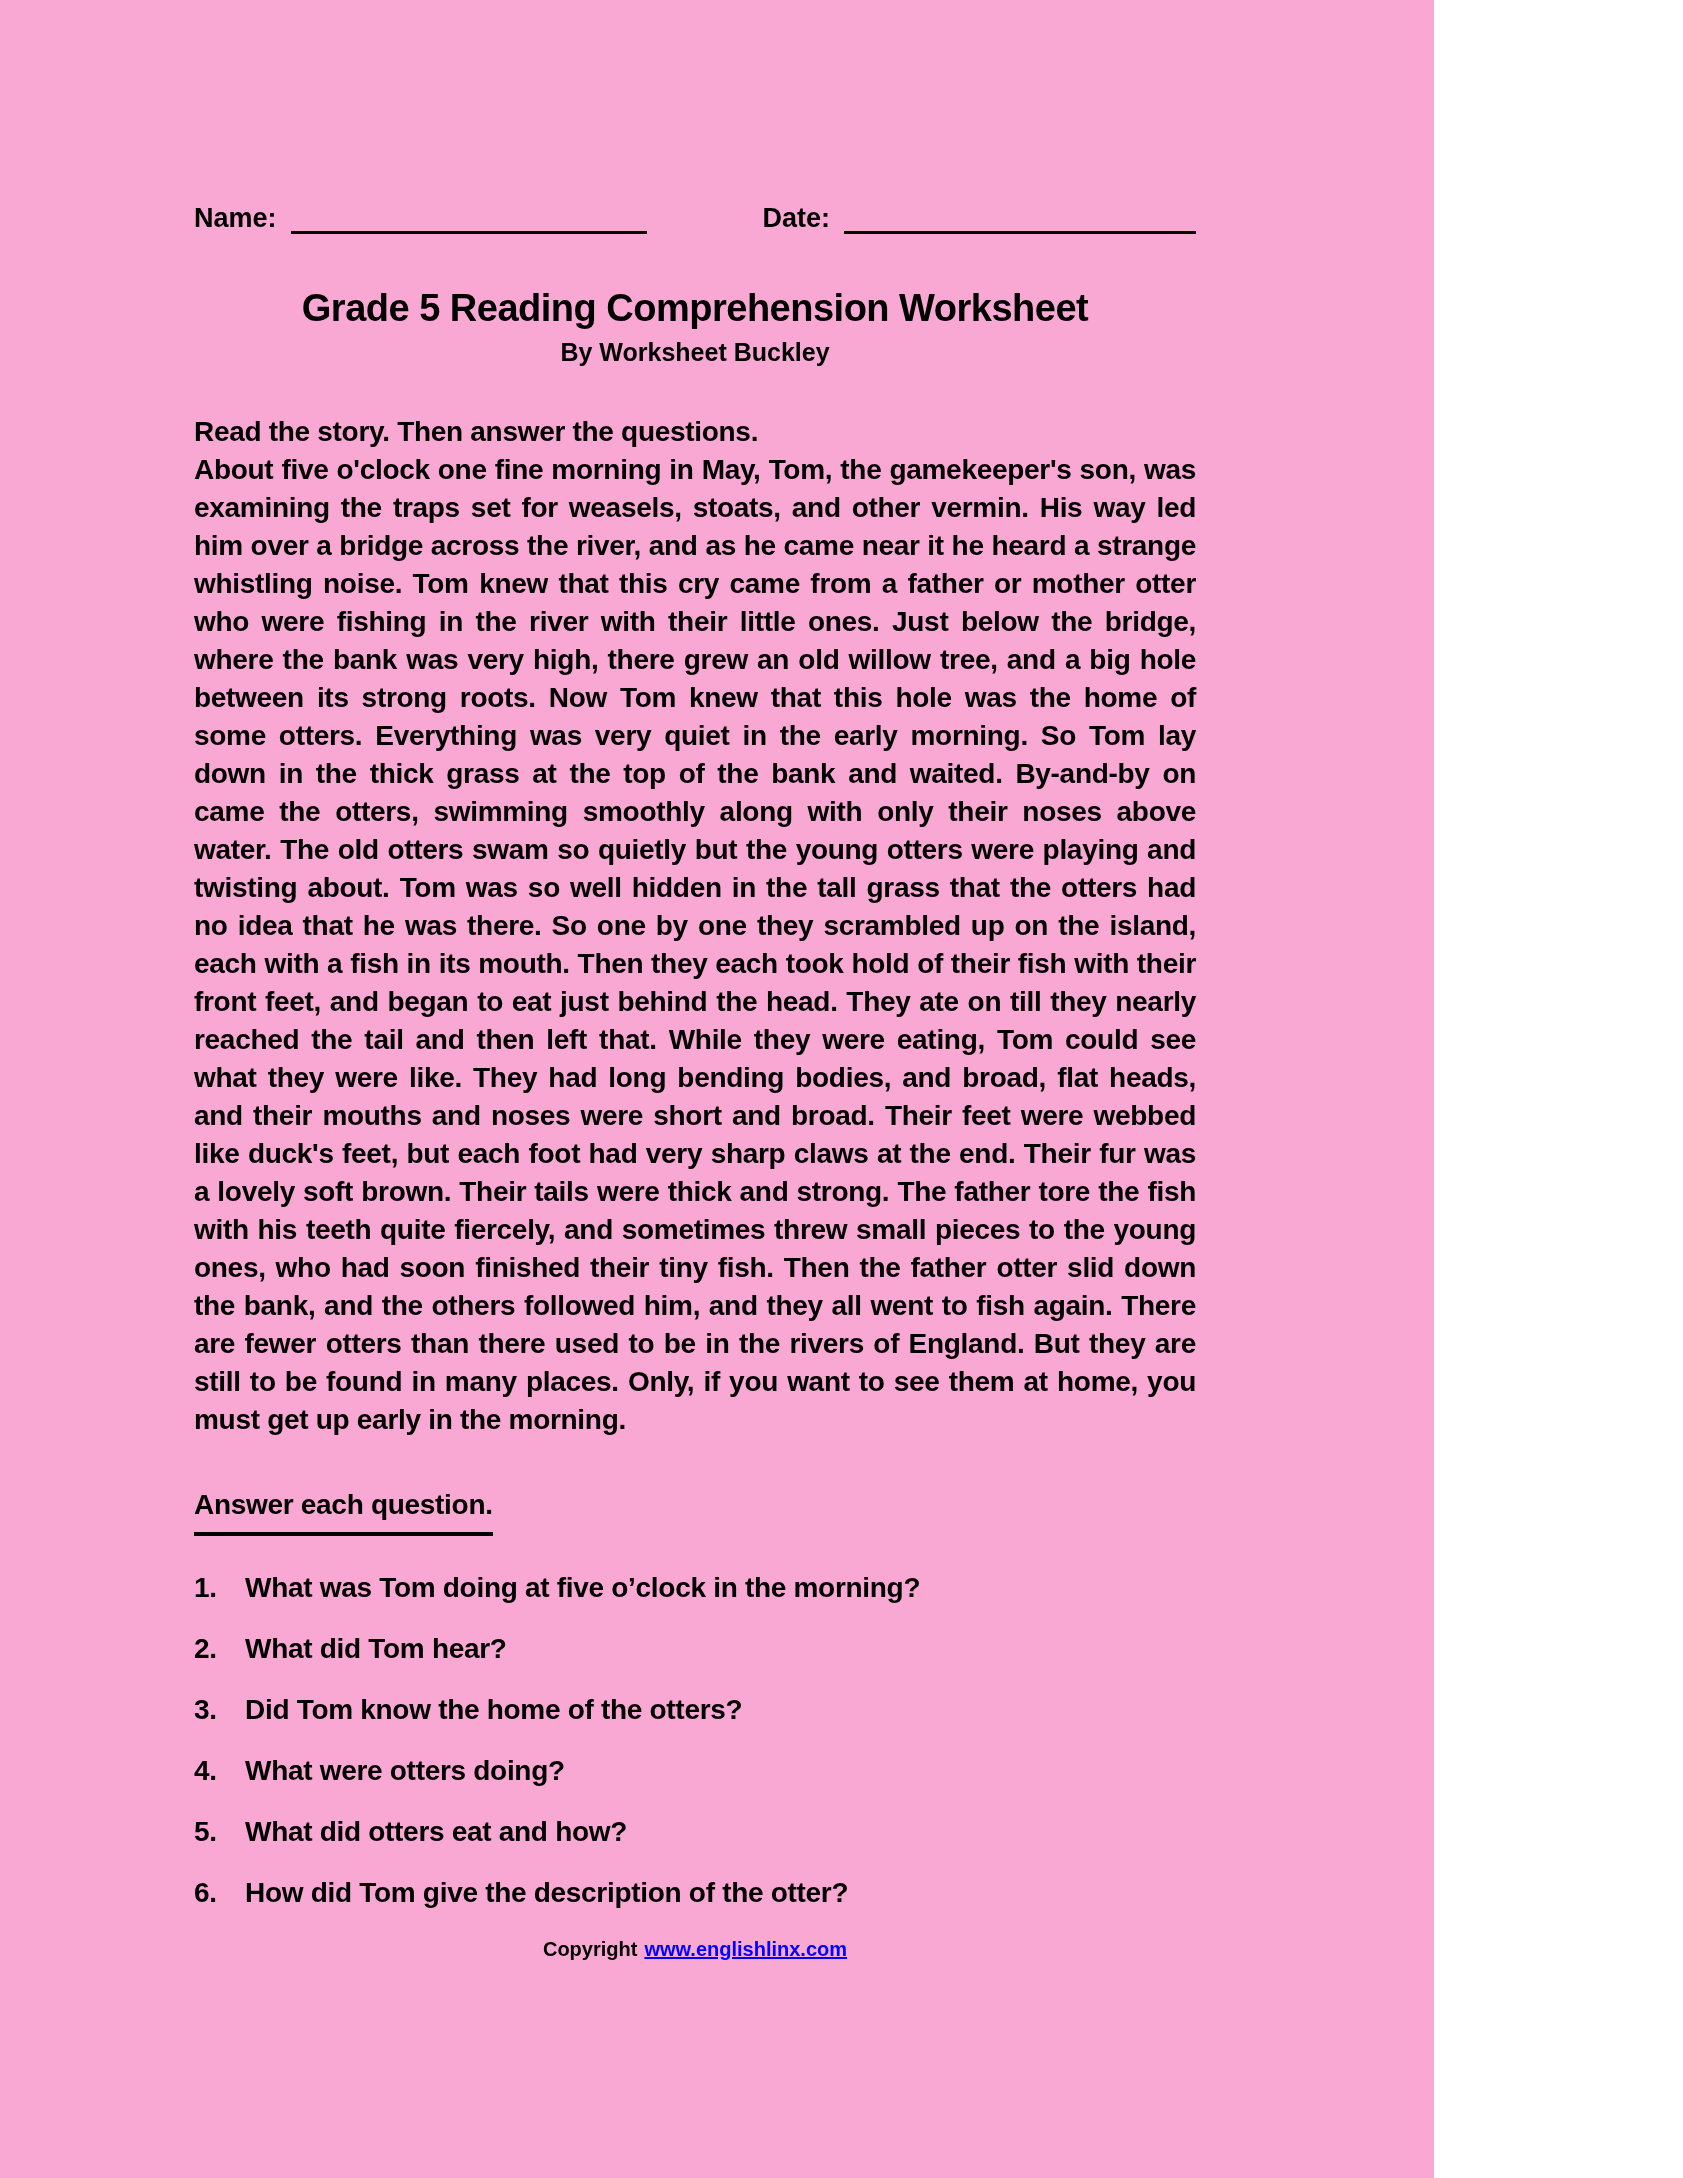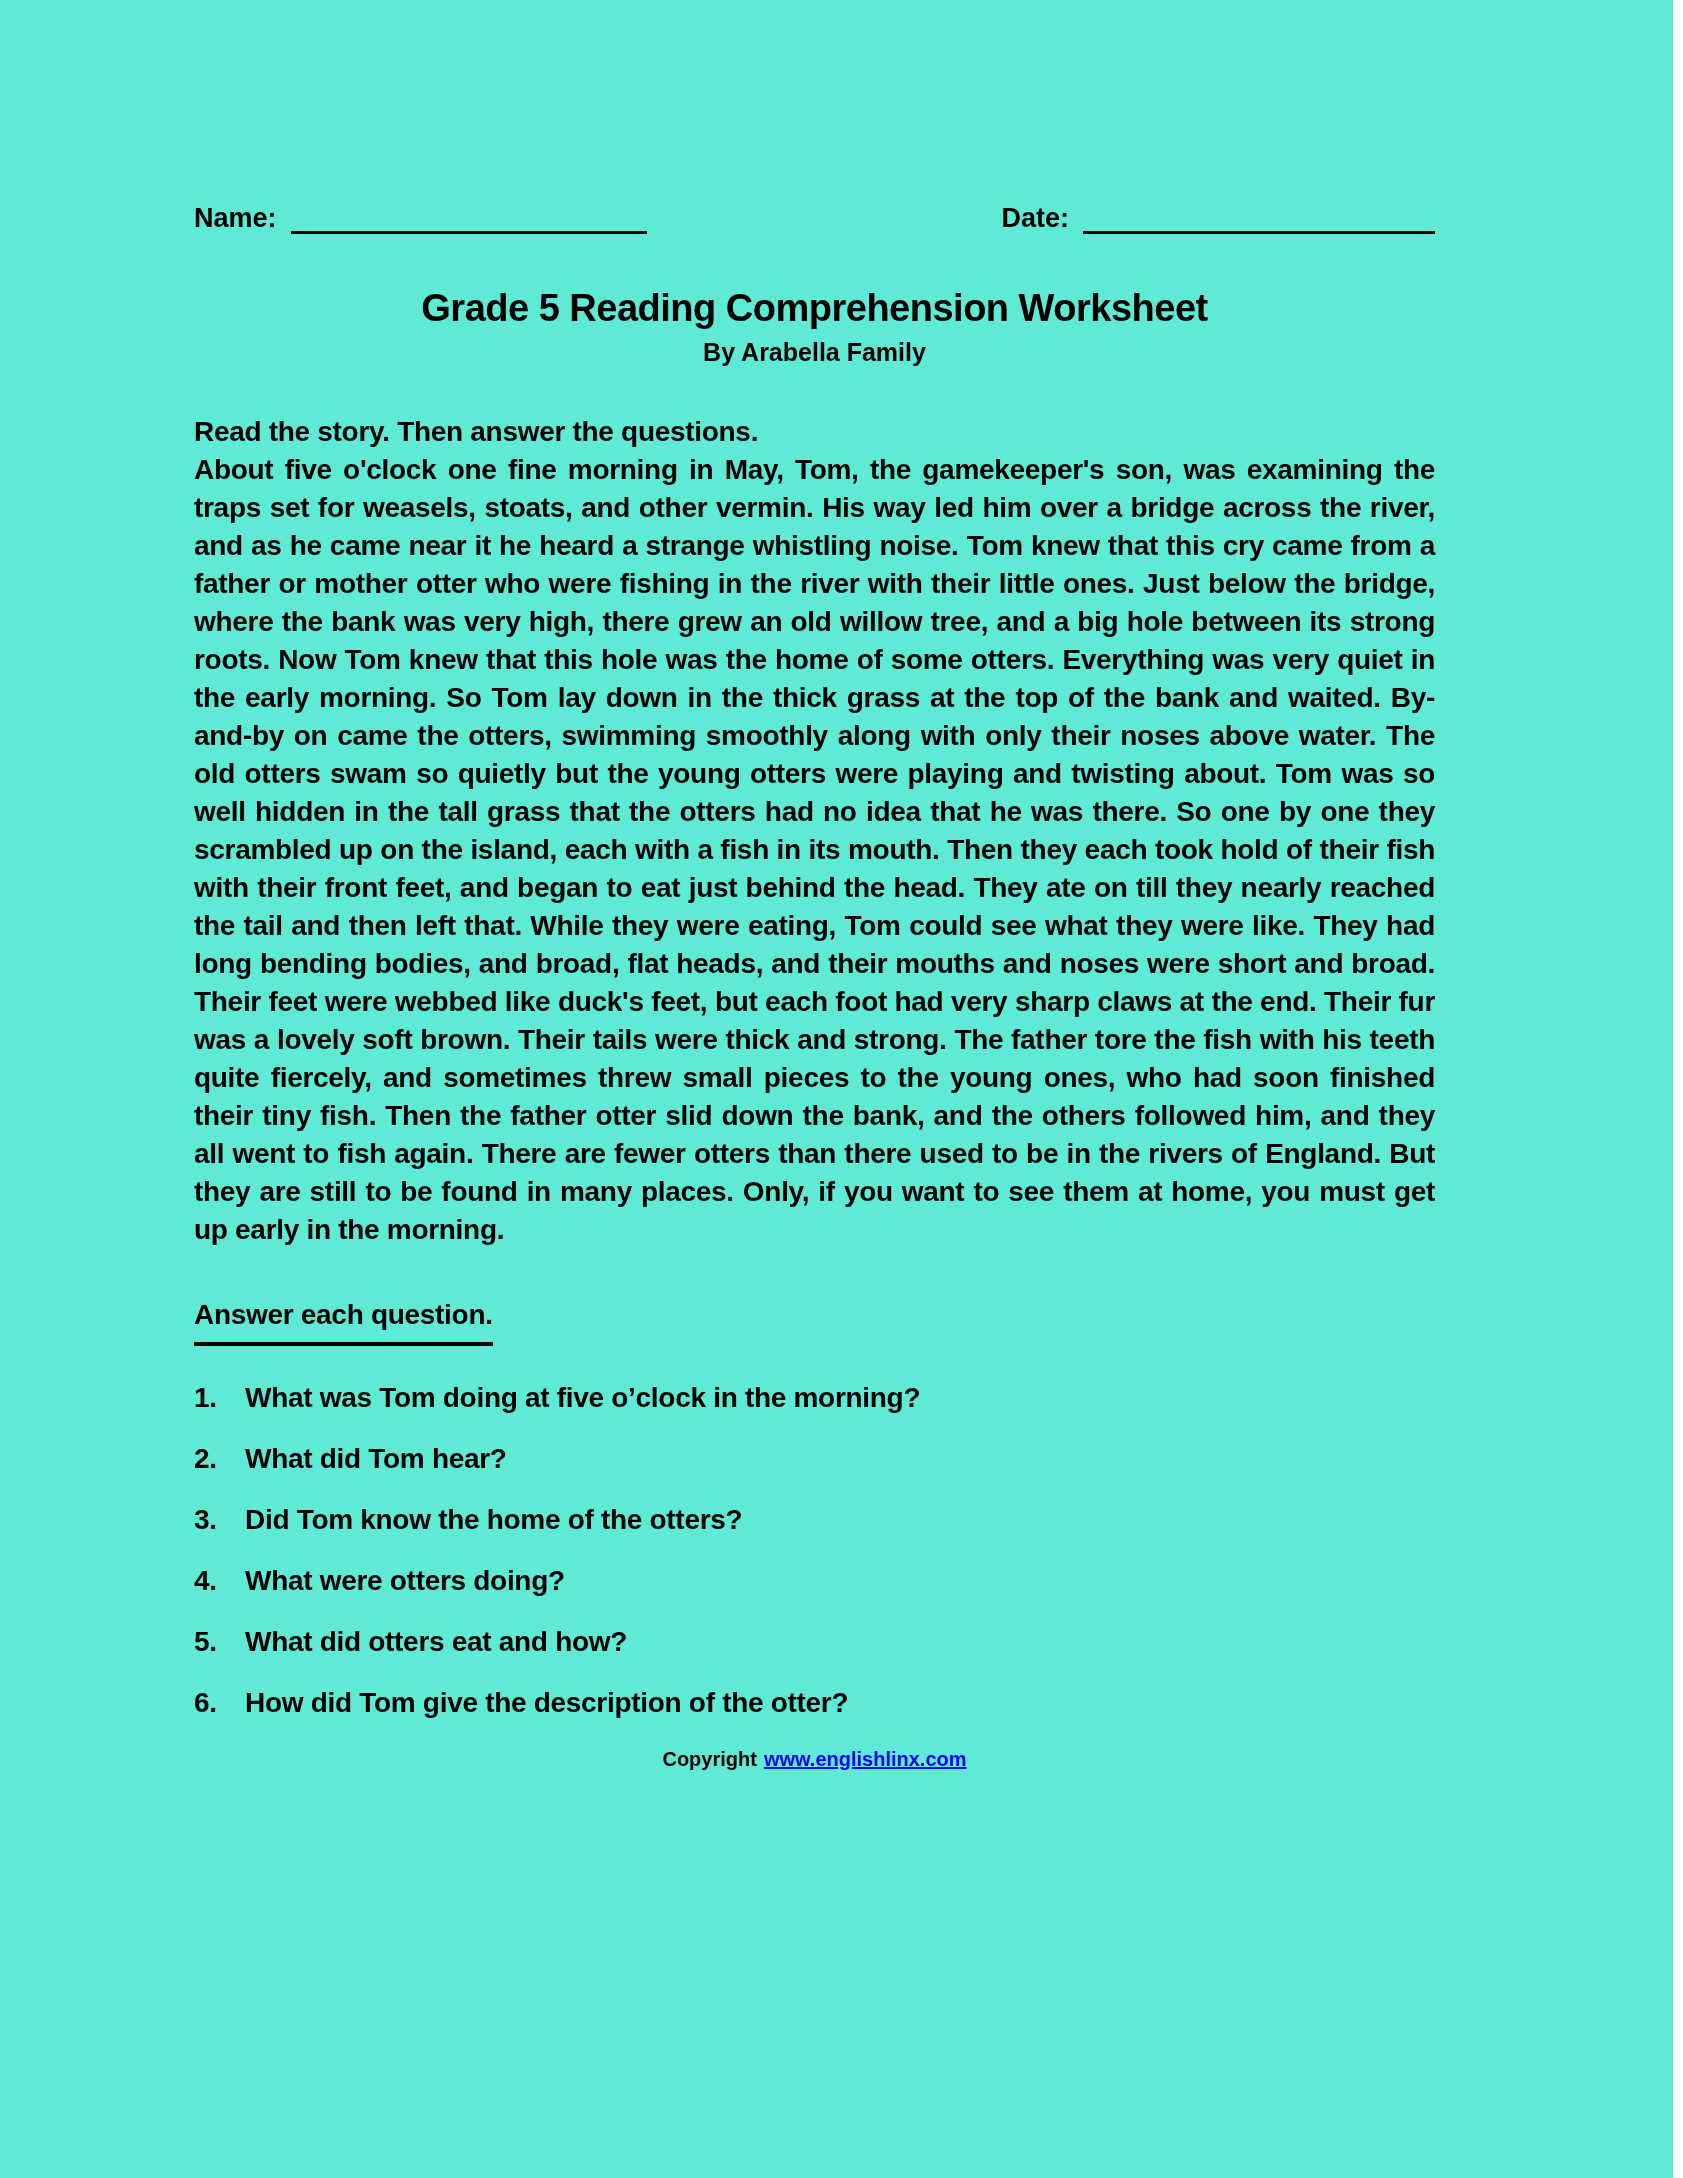--- a/index.html
+++ b/index.html
@@ -3,21 +3,21 @@
 <meta charset="utf-8">
 <style>
   * { margin:0; padding:0; box-sizing:border-box; }
   html, body { width:1683px; height:2178px; background:#ffffff; }
   body {
     font-family:"Liberation Sans","DejaVu Sans",sans-serif;
     color:#000;
     font-weight:700;
     overflow:hidden;
   }
-  .page { position:relative; width:1673px; height:2178px; padding:203px 238px 0 194px; background:#5eead4; }
+  .page { position:relative; width:1434px; height:2178px; padding:203px 238px 0 194px; background:#f9a8d4; }
 
   .topline { display:flex; justify-content:space-between; align-items:flex-end; font-size:27px; }
   .field { display:flex; align-items:flex-end; }
   .lbl { white-space:nowrap; }
   .blank { display:inline-block; border-bottom:3px solid #000; height:30px; }
   .name-blank { width:356px; margin-left:14px; }
   .date-blank { width:352px; margin-left:14px; }
 
   .ws-title { text-align:center; font-size:38px; margin-top:53px; letter-spacing:-0.5px; }
   .story-title { text-align:center; font-size:33px; margin-top:30px; }
@@ -58,21 +58,21 @@
       <span class="lbl">Name:</span>
       <span class="blank name-blank"></span>
     </div>
     <div class="field">
       <span class="lbl">Date:</span>
       <span class="blank date-blank"></span>
     </div>
   </div>
 
   <h1 class="ws-title">Grade 5 Reading Comprehension Worksheet</h1>
-  <h3 class="author">By Arabella Family</h3>
+  <h3 class="author">By Worksheet Buckley</h3>
 
   <p class="read-instr">Read the story. Then answer the questions.</p>
   <p class="story">About five o'clock one fine morning in May, Tom, the gamekeeper's son, was examining the traps set for weasels, stoats, and other vermin. His way led him over a bridge across the river, and as he came near it he heard a strange whistling noise. Tom knew that this cry came from a father or mother otter who were fishing in the river with their little ones. Just below the bridge, where the bank was very high, there grew an old willow tree, and a big hole between its strong roots. Now Tom knew that this hole was the home of some otters. Everything was very quiet in the early morning. So Tom lay down in the thick grass at the top of the bank and waited. By-and-by on came the otters, swimming smoothly along with only their noses above water. The old otters swam so quietly but the young otters were playing and twisting about. Tom was so well hidden in the tall grass that the otters had no idea that he was there. So one by one they scrambled up on the island, each with a fish in its mouth. Then they each took hold of their fish with their front feet, and began to eat just behind the head. They ate on till they nearly reached the tail and then left that. While they were eating, Tom could see what they were like. They had long bending bodies, and broad, flat heads, and their mouths and noses were short and broad. Their feet were webbed like duck's feet, but each foot had very sharp claws at the end. Their fur was a lovely soft brown. Their tails were thick and strong. The father tore the fish with his teeth quite fiercely, and sometimes threw small pieces to the young ones, who had soon finished their tiny fish. Then the father otter slid down the bank, and the others followed him, and they all went to fish again. There are fewer otters than there used to be in the rivers of England. But they are still to be found in many places. Only, if you want to see them at home, you must get up early in the morning.</p>
 
   <span class="answer-instr">Answer each question.</span>
 
   <ol class="questions">
     <li class="question">
       <span class="qnum">1.</span>
       <span class="qtext">What was Tom doing at five o’clock in the morning?</span>

